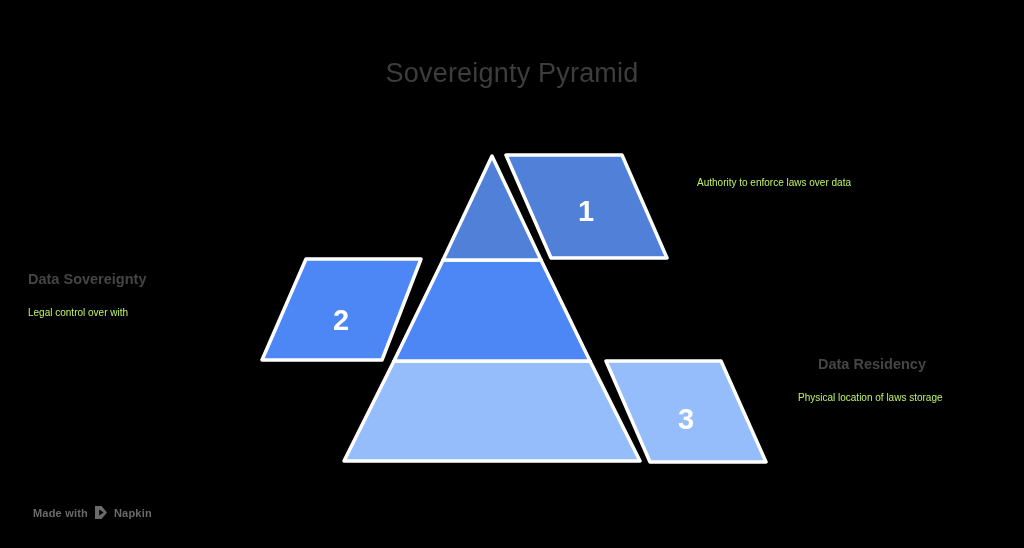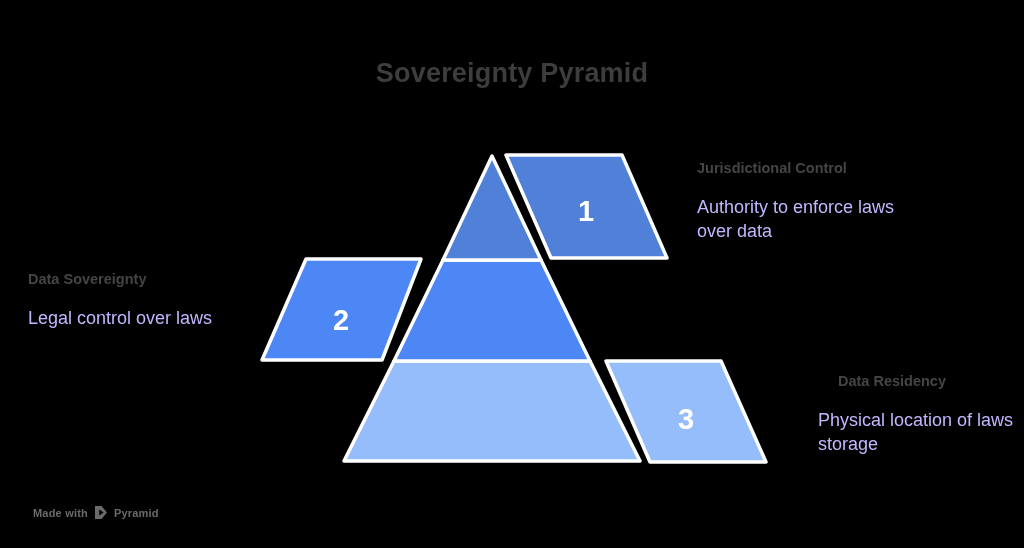--- a/index.html
+++ b/index.html
@@ -23,21 +23,21 @@
     height: 548px;
   }
 
   .title {
     position: absolute;
     left: 0;
     top: 58px;
     width: 1024px;
     text-align: center;
     font-size: 27px;
-    font-weight: 700;
+    font-weight: 400;
     color: #3d3d3d;
     letter-spacing: 0.2px;
   }
 
   svg.diagram {
     position: absolute;
     left: 0;
     top: 0;
     width: 1024px;
     height: 548px;
@@ -58,45 +58,44 @@
     color: #4a4a4a;
   }
   .callout .c-title {
     font-size: 14.5px;
     font-weight: 700;
     line-height: 1.32;
     color: #454545;
     margin: 0;
   }
   .callout .c-desc {
-    font-size: 18px;
+    font-size: 10px;
     font-weight: 400;
     line-height: 1.34;
-    color: #c4b5fd;
+    color: #bef264;
     margin: 17px 0 0 0;
   }
 
   #callout-1 {
     left: 697px;
     top: 159px;
     width: 230px;
     text-align: left;
   }
   #callout-2 {
     left: 28px;
     top: 270px;
     width: 205px;
     text-align: left;
   }
   #callout-3 {
     left: 798px;
-    top: 372px;
+    top: 355px;
     width: 200px;
     text-align: left;
-    margin-left: 20px;
   }
   #callout-3 .c-title { text-align: right; width: 128px; }
 
   .watermark {
     position: absolute;
     left: 33px;
     top: 505px;
     display: flex;
     align-items: center;
     gap: 6px;
@@ -131,38 +130,37 @@
     <text class="tab-number" x="586" y="211">1</text>
 
     <polygon points="306,259 421,259 382,360 262,360" fill="#4d87f5" stroke="#ffffff" stroke-width="3.5" stroke-linejoin="round"></polygon>
     <text class="tab-number" x="341" y="320">2</text>
 
     <polygon points="606,361 721,361 766,462 650,462" fill="#95bcfb" stroke="#ffffff" stroke-width="3.5" stroke-linejoin="round"></polygon>
     <text class="tab-number" x="686" y="419">3</text>
   </svg>
 
   <div class="callout" id="callout-1">
-    <div class="c-title">Jurisdictional Control</div>
     <div class="c-desc">Authority to enforce laws over data</div>
   </div>
 
   <div class="callout" id="callout-2">
     <div class="c-title">Data Sovereignty</div>
-    <div class="c-desc">Legal control over laws</div>
+    <div class="c-desc">Legal control over with</div>
   </div>
 
   <div class="callout" id="callout-3">
     <div class="c-title">Data Residency</div>
     <div class="c-desc">Physical location of laws storage</div>
   </div>
 
   <div class="watermark">
     <span>Made with</span>
     <span class="wm-logo">
       <svg viewBox="0 0 14 15" width="14" height="15">
         <path d="M1 1 L1 14 L7.5 14 L13 7.5 L7.5 1 Z" fill="#6b6b6b"></path>
         <path d="M5.2 4.4 L5.2 10.6 L9.6 7.5 Z" fill="#000000"></path>
       </svg>
     </span>
-    <span>Pyramid</span>
+    <span>Napkin</span>
   </div>
 
 </div>
 
 </body></html>

